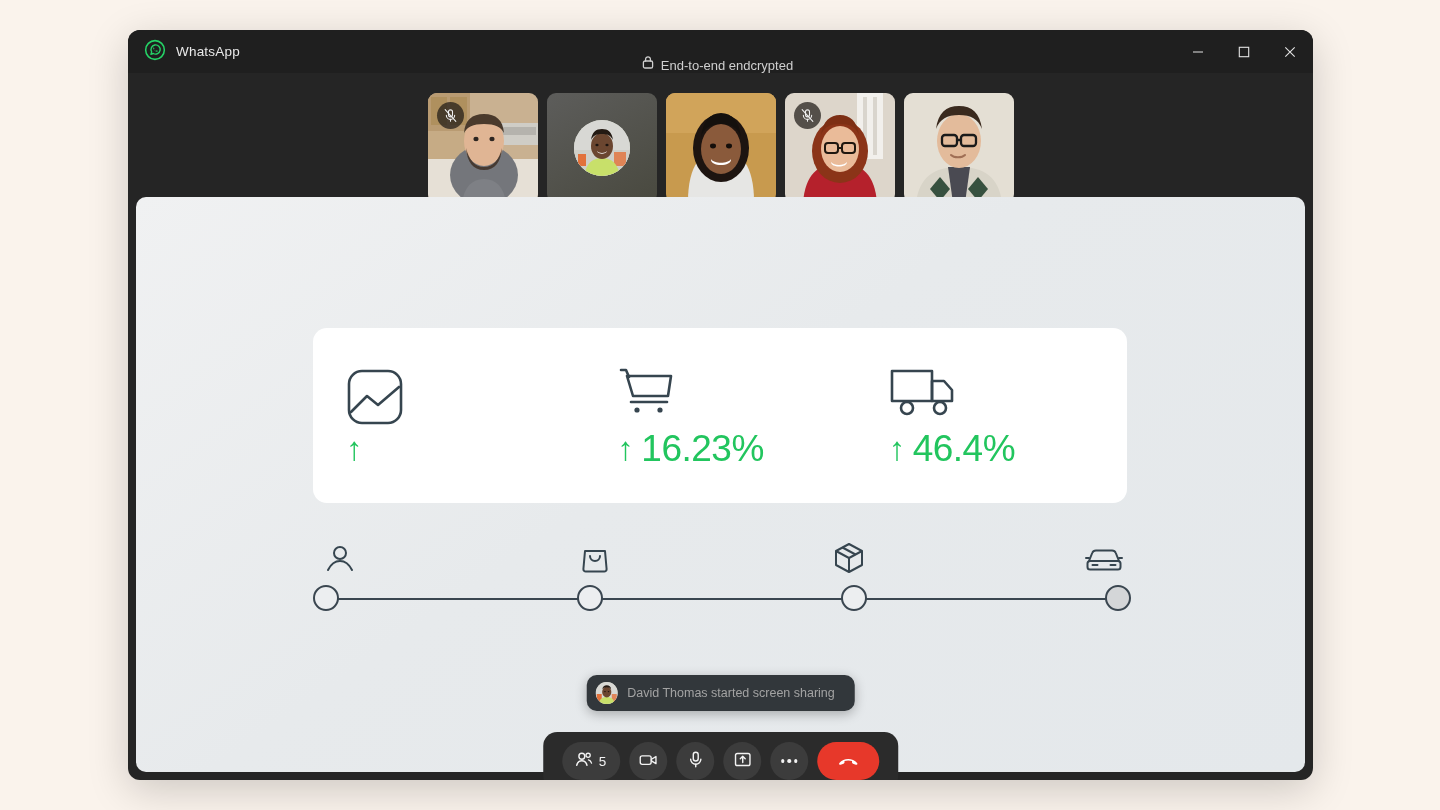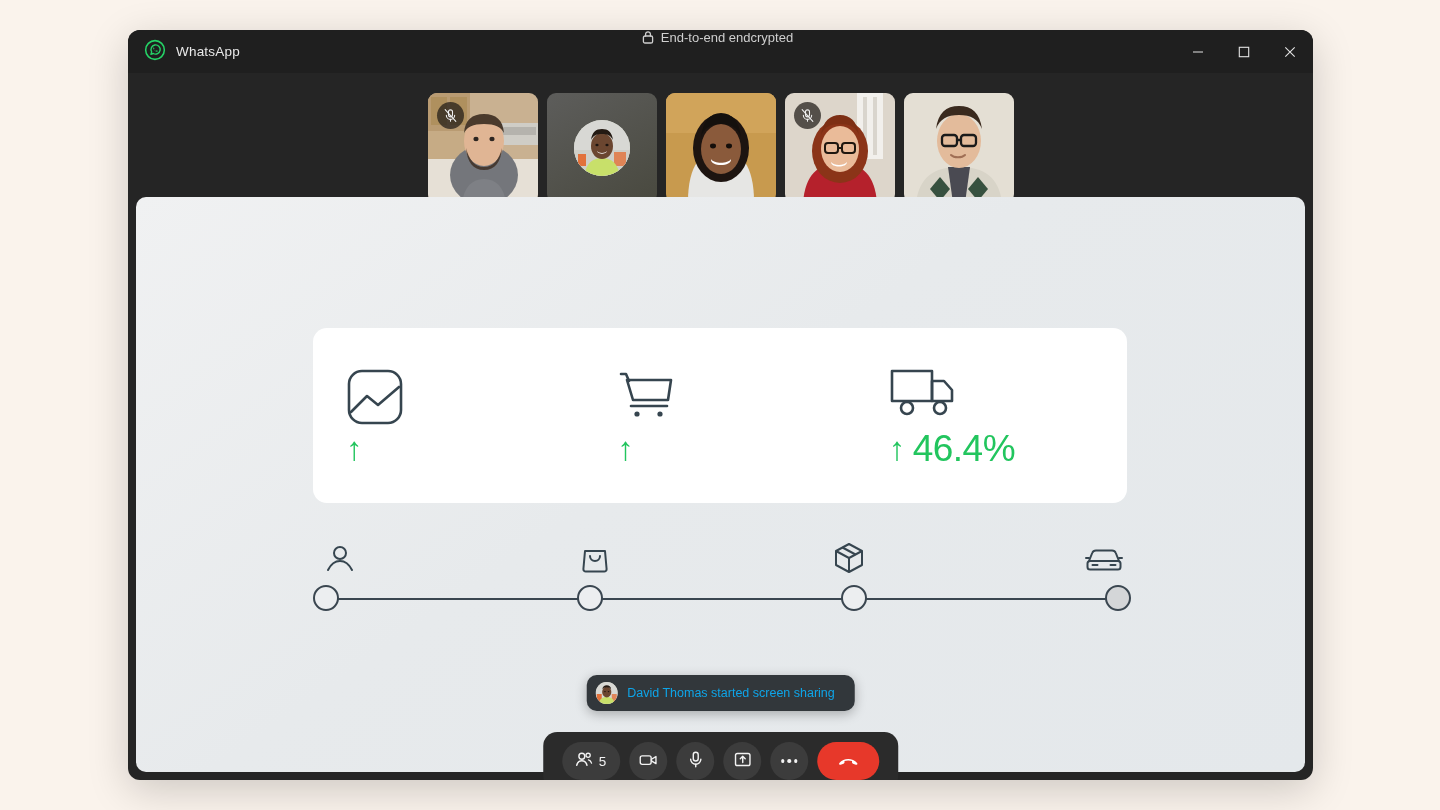--- a/index.html
+++ b/index.html
@@ -26,21 +26,21 @@
   #title-bar {
     position: absolute; left: 0; top: 0;
     width: 100%; height: 43px;
     background: #1f1f1f;
     display: flex; align-items: center;
   }
   #brand { display: flex; align-items: center; gap: 10px; padding-left: 16px; }
   #brand-label { color: #e9e9e9; font-size: 13.5px; letter-spacing: .2px; }
   #encryption-status {
     position: absolute; left: 0; right: 6px; top: 0; height: 43px;
-    display: flex; align-items: flex-start; justify-content: center;
+    display: flex; align-items: flex-end; justify-content: center;
     gap: 7px; pointer-events: none;
   }
   #encryption-label { color: #cfcfcf; font-size: 13px; }
   #window-controls {
     position: absolute; right: 0; top: 0; height: 43px;
     display: flex; align-items: center;
   }
   .win-btn {
     width: 46px; height: 43px;
     display: flex; align-items: center; justify-content: center;
@@ -146,21 +146,21 @@
     border-radius: 10px;
     display: flex; align-items: center; gap: 10px;
     padding: 0 20px 0 9px;
     box-shadow: 0 3px 12px rgba(0,0,0,.28);
     z-index: 20;
   }
   #toast-avatar {
     width: 22px; height: 22px; border-radius: 50%;
     overflow: hidden; background: #cfd3c4; flex: 0 0 auto;
   }
-  #toast-text { color: #0ea5e9; font-size: 12.5px; white-space: nowrap; }
+  #toast-text { color: #a3a3a3; font-size: 12.5px; white-space: nowrap; }
 
   
   #control-bar {
     position: absolute; left: 50%; top: 702px;
     transform: translateX(-50%);
     height: 58px;
     background: #2b2b2b;
     border-radius: 14px;
     display: flex; align-items: center; gap: 9px;
     padding: 0 19px;
@@ -359,20 +359,21 @@
           <svg width="60" height="58" viewBox="0 0 60 58" fill="none">
             <path d="M4 6h5l3 7" stroke="#36454f" stroke-width="2.6" stroke-linecap="round" stroke-linejoin="round"></path>
             <path d="M10 12h44l-3 20H16z" stroke="#36454f" stroke-width="2.6" stroke-linecap="round" stroke-linejoin="round"></path>
             <path d="M14 38h36" stroke="#36454f" stroke-width="2.6" stroke-linecap="round"></path>
             <circle cx="20" cy="46" r="2.6" fill="#36454f"></circle>
             <circle cx="43" cy="46" r="2.6" fill="#36454f"></circle>
           </svg>
         </div>
         <div class="metric-value">
           <span class="metric-arrow">↑</span>
+          <span>16.23%</span>
         </div>
       </div>
 
       <div class="metric">
         <div class="metric-icon">
           <svg width="70" height="56" viewBox="0 0 70 56" fill="none">
             <rect x="3" y="6" width="40" height="30" stroke="#36454f" stroke-width="2.6" stroke-linejoin="round"></rect>
             <path d="M43 16h12l8 9v11H43z" stroke="#36454f" stroke-width="2.6" stroke-linejoin="round"></path>
             <circle cx="18" cy="43" r="6" stroke="#36454f" stroke-width="2.6"></circle>
             <circle cx="51" cy="43" r="6" stroke="#36454f" stroke-width="2.6"></circle>

